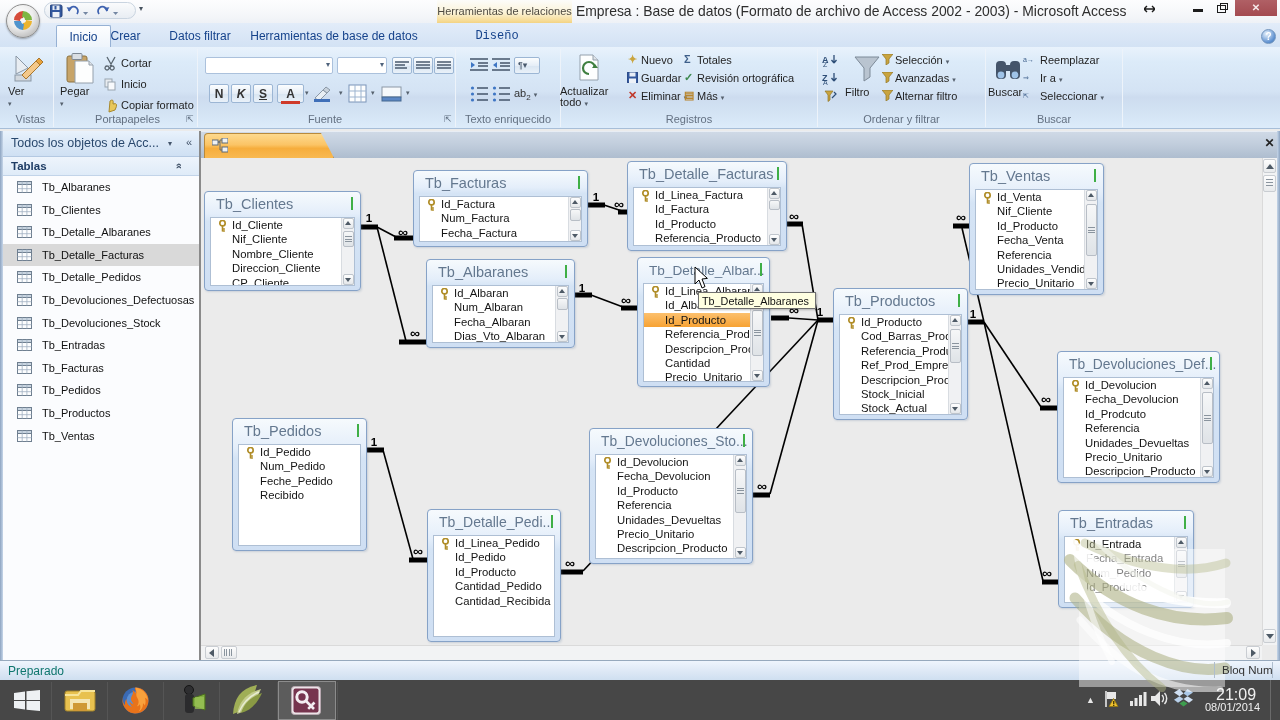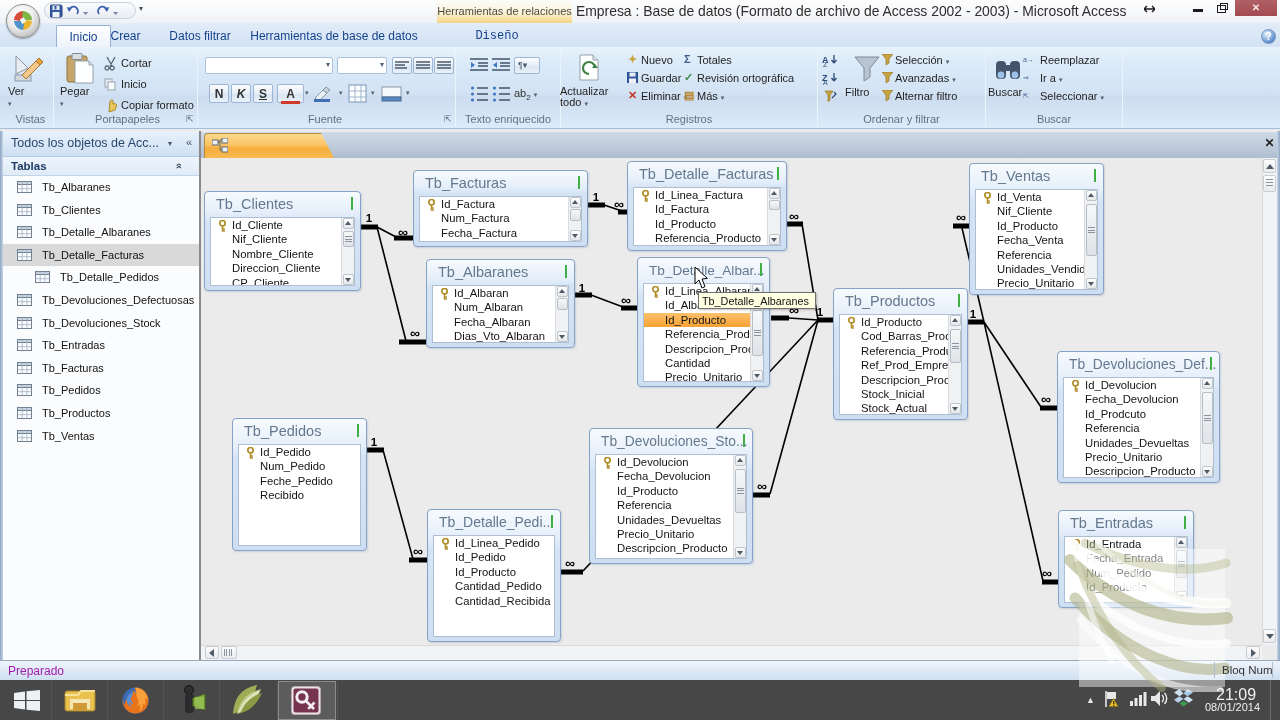--- a/index.html
+++ b/index.html
@@ -324,21 +324,21 @@
 <span>Tb_Detalle_Albaranes</span>
   </div>
 <div class="nitem abs sel" style="left:3px;top:243.8px;">
 <svg style="position:absolute;left:14px;top:5px;" width="15" height="12" viewBox="0 0 15 12">
 <rect x="0.5" y="0.5" width="14" height="11" fill="#fcfdfe" stroke="#6f7f90"></rect>
 <rect x="0.5" y="0.5" width="14" height="3" fill="#c8d4e0" stroke="#6f7f90"></rect>
 <path d="M5.2 0.5 v11 M9.9 0.5 v11 M0.5 7.7 h14" stroke="#9fb0c0" stroke-width="0.8"></path>
 </svg>
 <span>Tb_Detalle_Facturas</span>
   </div>
-<div class="nitem abs" style="left:3px;top:266.4px;margin-left:18px;">
+<div class="nitem abs" style="left:3px;top:266.4px;">
 <svg style="position:absolute;left:14px;top:5px;" width="15" height="12" viewBox="0 0 15 12">
 <rect x="0.5" y="0.5" width="14" height="11" fill="#fcfdfe" stroke="#6f7f90"></rect>
 <rect x="0.5" y="0.5" width="14" height="3" fill="#c8d4e0" stroke="#6f7f90"></rect>
 <path d="M5.2 0.5 v11 M9.9 0.5 v11 M0.5 7.7 h14" stroke="#9fb0c0" stroke-width="0.8"></path>
 </svg>
 <span>Tb_Detalle_Pedidos</span>
   </div>
 <div class="nitem abs" style="left:3px;top:289.0px;">
 <svg style="position:absolute;left:14px;top:5px;" width="15" height="12" viewBox="0 0 15 12">
 <rect x="0.5" y="0.5" width="14" height="11" fill="#fcfdfe" stroke="#6f7f90"></rect>
@@ -730,21 +730,21 @@
 <div class="sbtn abs" style="left:1263px;top:629px;width:13px;height:14px;"></div>
 <div class="tri abs" style="left:1266px;top:634px;border-left:4px solid transparent;border-right:4px solid transparent;border-top:5px solid #4e5a66;"></div>
 <div id="hsb" class="abs"></div>
 <div class="sbtn abs" style="left:205px;top:646px;width:14px;height:13px;"></div>
 <div class="tri abs" style="left:209px;top:649px;border-top:4px solid transparent;border-bottom:4px solid transparent;border-right:5px solid #4e5a66;"></div>
 <div class="sbtn abs" style="left:221px;top:646px;width:16px;height:13px;"></div>
 <div class="abs" style="left:224px;top:649px;width:9px;height:7px;background:repeating-linear-gradient(90deg,#8a949e 0 1px,transparent 1px 2.5px);"></div>
 <div class="sbtn abs" style="left:1246px;top:646px;width:14px;height:13px;"></div>
 <div class="tri abs" style="left:1251px;top:649px;border-top:4px solid transparent;border-bottom:4px solid transparent;border-left:5px solid #4e5a66;"></div>
 <div id="statusbar" class="abs"></div>
-<div class="abs" style="left:8px;top:664px;font-size:12px;color:#a21caf;z-index:46;">Preparado</div>
+<div class="abs" style="left:8px;top:664px;font-size:12px;color:#0f766e;z-index:46;">Preparado</div>
 <div class="abs" style="left:1222px;top:664px;font-size:11.5px;color:#333;z-index:46;">Bloq Num</div>
 <div class="abs" style="left:1214px;top:662px;width:1px;height:16px;background:#aebdcd;z-index:46;"></div>
 <div class="abs" style="left:1272px;top:662px;width:1px;height:16px;background:#aebdcd;z-index:46;"></div>
 <div id="taskbar" class="abs"></div>
 <svg class="abs" style="left:14px;top:690px;" width="26" height="21" viewBox="0 0 26 21">
 <path d="M0 3 L11 1.4 V10 H0 Z M12.5 1.2 L26 0 V10 H12.5 Z M0 11 H11 V19.6 L0 18 Z M12.5 11 H26 V21 L12.5 19.8 Z" fill="#eef1f3"></path>
 </svg>
 <div class="abs" style="left:278px;top:681px;width:58px;height:39px;background:#5c5c5c;border:1px solid #8c8c8c;"></div>
 <div class="abs" style="left:51px;top:682px;width:1px;height:38px;background:#555;"></div>
 <div class="abs" style="left:107px;top:682px;width:1px;height:38px;background:#555;"></div>

